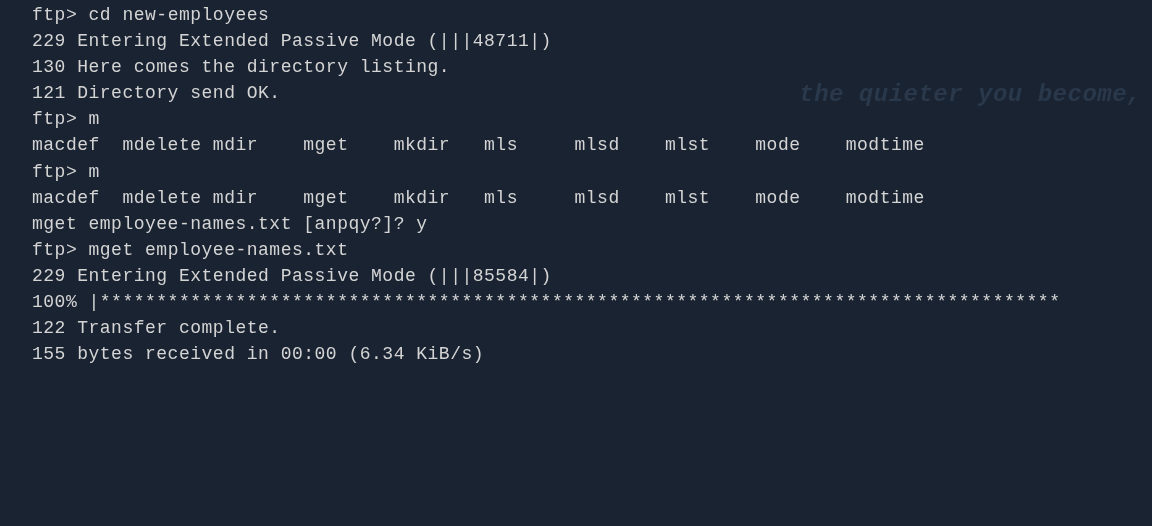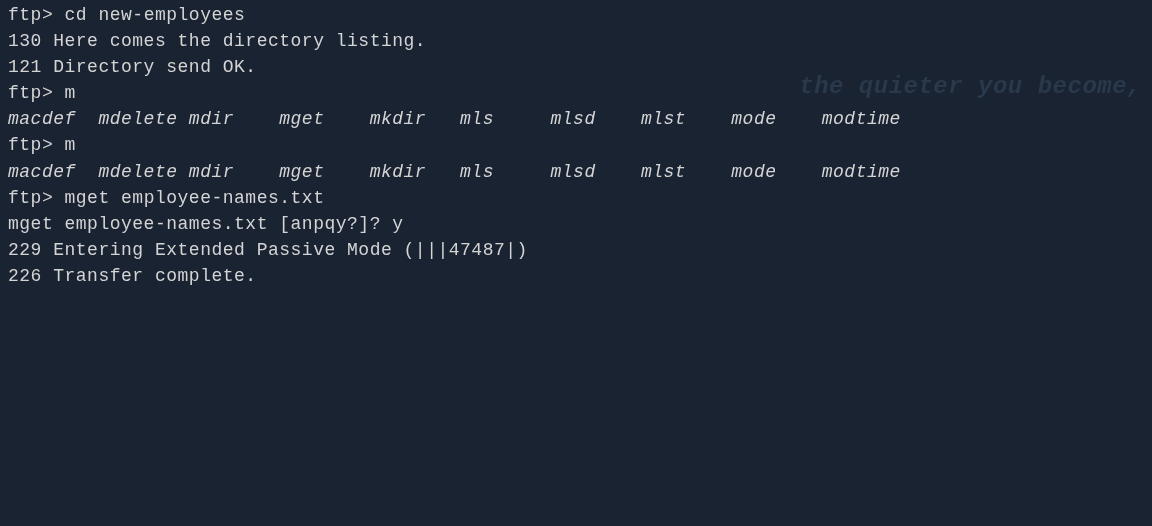--- a/index.html
+++ b/index.html
@@ -15,57 +15,60 @@
       line-height: 1.45;
       padding: 2px 8px;
       width: 1152px;
       height: 526px;
       overflow: hidden;
       letter-spacing: 0.5px;
     }
     .line {
       white-space: pre;
       color: #d4d4d4;
+      margin-left: 24px;
     }
     .prompt {
       color: #d4d4d4;
     }
     .cmd {
       color: #d4d4d4;
     }
     .watermark {
       position: absolute;
-      top: 70px;
+      top: 78px;
       right: 10px;
       color: #29384a;
       font-size: 24px;
       font-weight: bold;
       font-style: italic;
       z-index: 0;
       pointer-events: none;
     }
     .terminal {
       position: relative;
       z-index: 1;
     }
     .tabcols {
       white-space: pre;
-      font-style: italic;
     }
   </style>
 </head>
 <body>
 
 <div class="watermark">the quieter you become,</div>
 
 <div class="terminal">
   <div class="line"><span class="prompt">ftp&gt; </span><span class="cmd">cd new-employees</span></div>
+  <div class="line">229 Entering Extended Passive Mode (|||48711|)</div>
   <div class="line">130 Here comes the directory listing.</div>
   <div class="line">121 Directory send OK.</div>
   <div class="line"><span class="prompt">ftp&gt; </span><span class="cmd">m</span></div>
   <div class="line tabcols">macdef  mdelete mdir    mget    mkdir   mls     mlsd    mlst    mode    modtime</div>
   <div class="line"><span class="prompt">ftp&gt; </span><span class="cmd">m</span></div>
   <div class="line tabcols">macdef  mdelete mdir    mget    mkdir   mls     mlsd    mlst    mode    modtime</div>
+  <div class="line">mget employee-names.txt [anpqy?]? y</div>
   <div class="line"><span class="prompt">ftp&gt; </span><span class="cmd">mget employee-names.txt</span></div>
-  <div class="line">mget employee-names.txt [anpqy?]? y</div>
-  <div class="line">229 Entering Extended Passive Mode (|||47487|)</div>
-  <div class="line">226 Transfer complete.</div>
+  <div class="line">229 Entering Extended Passive Mode (|||85584|)</div>
+  <div class="line">100% |*************************************************************************************</div>
+  <div class="line">122 Transfer complete.</div>
+  <div class="line">155 bytes received in 00:00 (6.34 KiB/s)</div>
 </div>
 
 </body></html>

